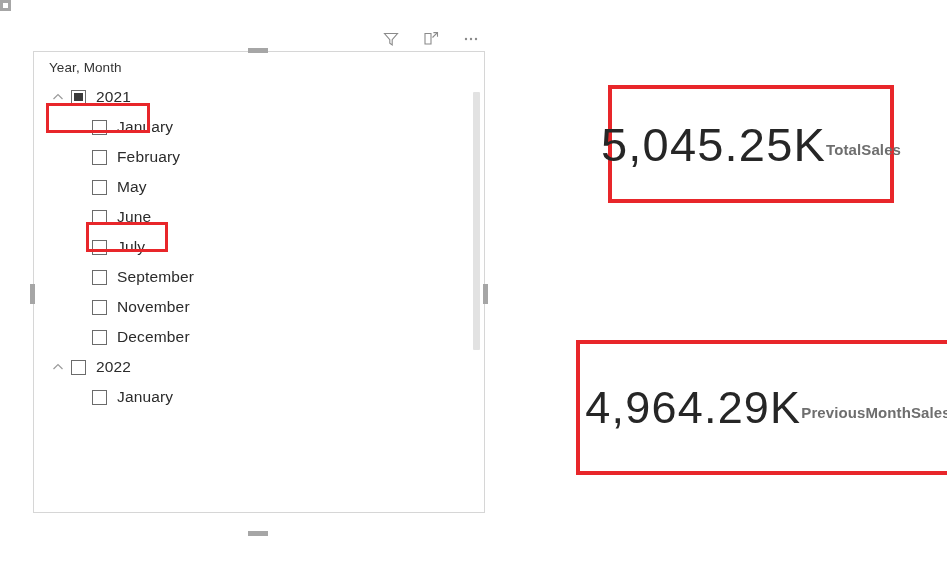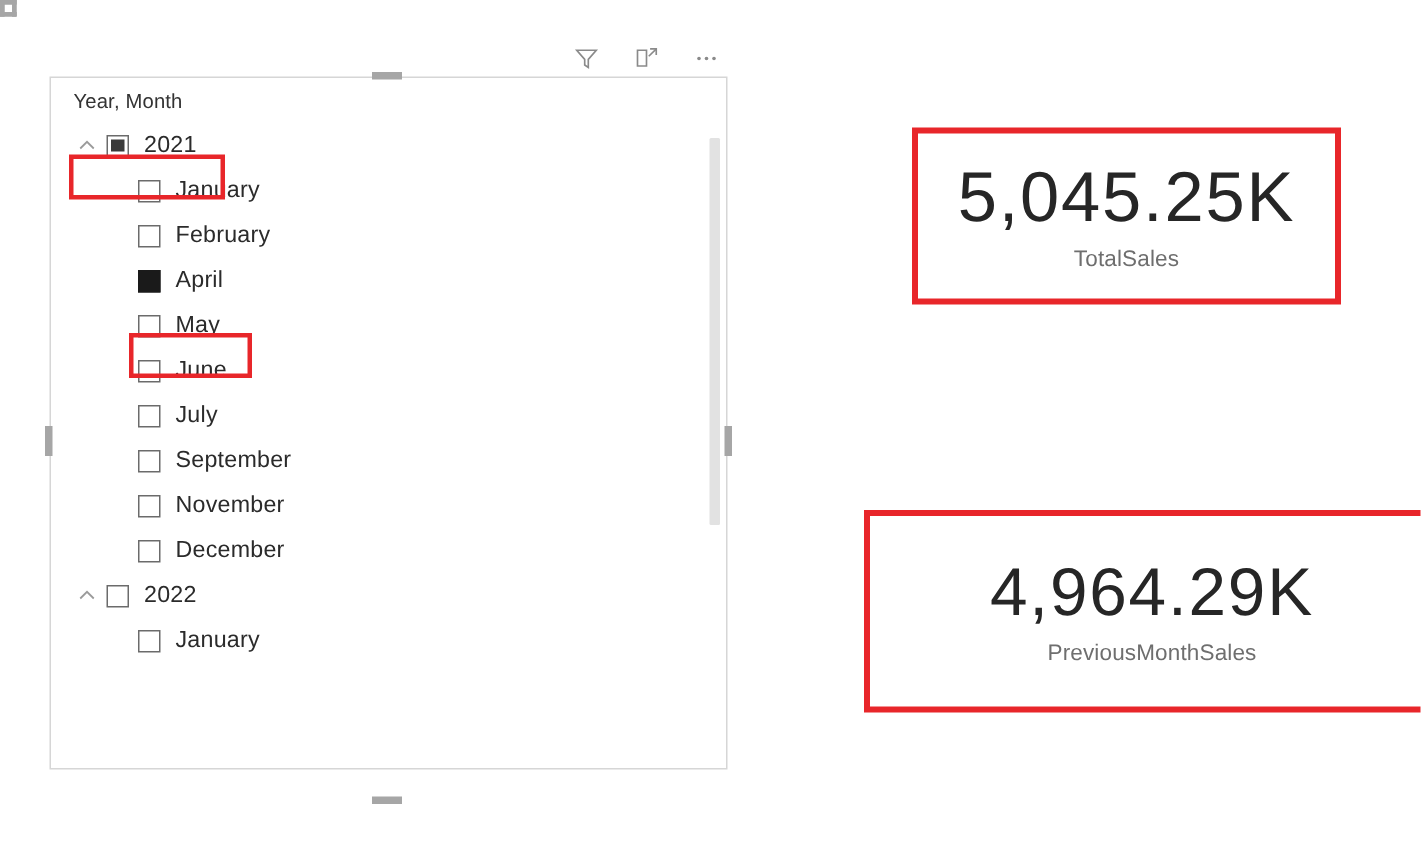--- a/index.html
+++ b/index.html
@@ -192,21 +192,21 @@
   #h-bottom{ left: 248px; top: 531px; width: 20px; height: 5px;  }
   #h-top   { left: 248px; top: 48px;  width: 20px; height: 5px;  }
 
   
   .card {
     position: absolute;
     box-sizing: border-box;
     border: 4px solid #e8262a;
     background: #ffffff;
     display: flex;
-    flex-direction: column;
+    flex-direction: row;
     align-items: center;
     justify-content: center;
   }
   #card-total-sales {
     left: 608px;
     top: 85px;
     width: 286px;
     height: 118px;
   }
   #card-prev-sales {
@@ -223,20 +223,21 @@
     white-space: nowrap;
     font-weight: 400;
   }
   #card-prev-sales .card-value { font-size: 45px; }
   .card-label {
     margin-top: 10px;
     font-size: 15px;
     color: #6e6e6e;
     white-space: nowrap;
     letter-spacing: 0.1px;
+    font-weight: bold;
   }
 </style>
 </head>
 <body>
 
 <div id="slicer-header-icons">
   <div class="hdr-icon" title="Filters">
     <svg width="18" height="18" viewBox="0 0 18 18" fill="none" stroke="#8a8a8a" stroke-width="1.1">
       <path d="M2.5 3.5 H15.5 L10.2 9.6 V15 L7.8 13.3 V9.6 Z"></path>
     </svg>
@@ -273,24 +274,20 @@
       </div>
       <div class="slicer-row level-month">
         <span class="cbox"></span>
         <span class="row-label">January</span>
       </div>
       <div class="slicer-row level-month">
         <span class="cbox"></span>
         <span class="row-label">February</span>
       </div>
       <div class="slicer-row level-month">
-        <span class="cbox checked"></span>
-        <span class="row-label">April</span>
-      </div>
-      <div class="slicer-row level-month">
         <span class="cbox"></span>
         <span class="row-label">May</span>
       </div>
       <div class="slicer-row level-month">
         <span class="cbox"></span>
         <span class="row-label">June</span>
       </div>
       <div class="slicer-row level-month">
         <span class="cbox"></span>
         <span class="row-label">July</span>

